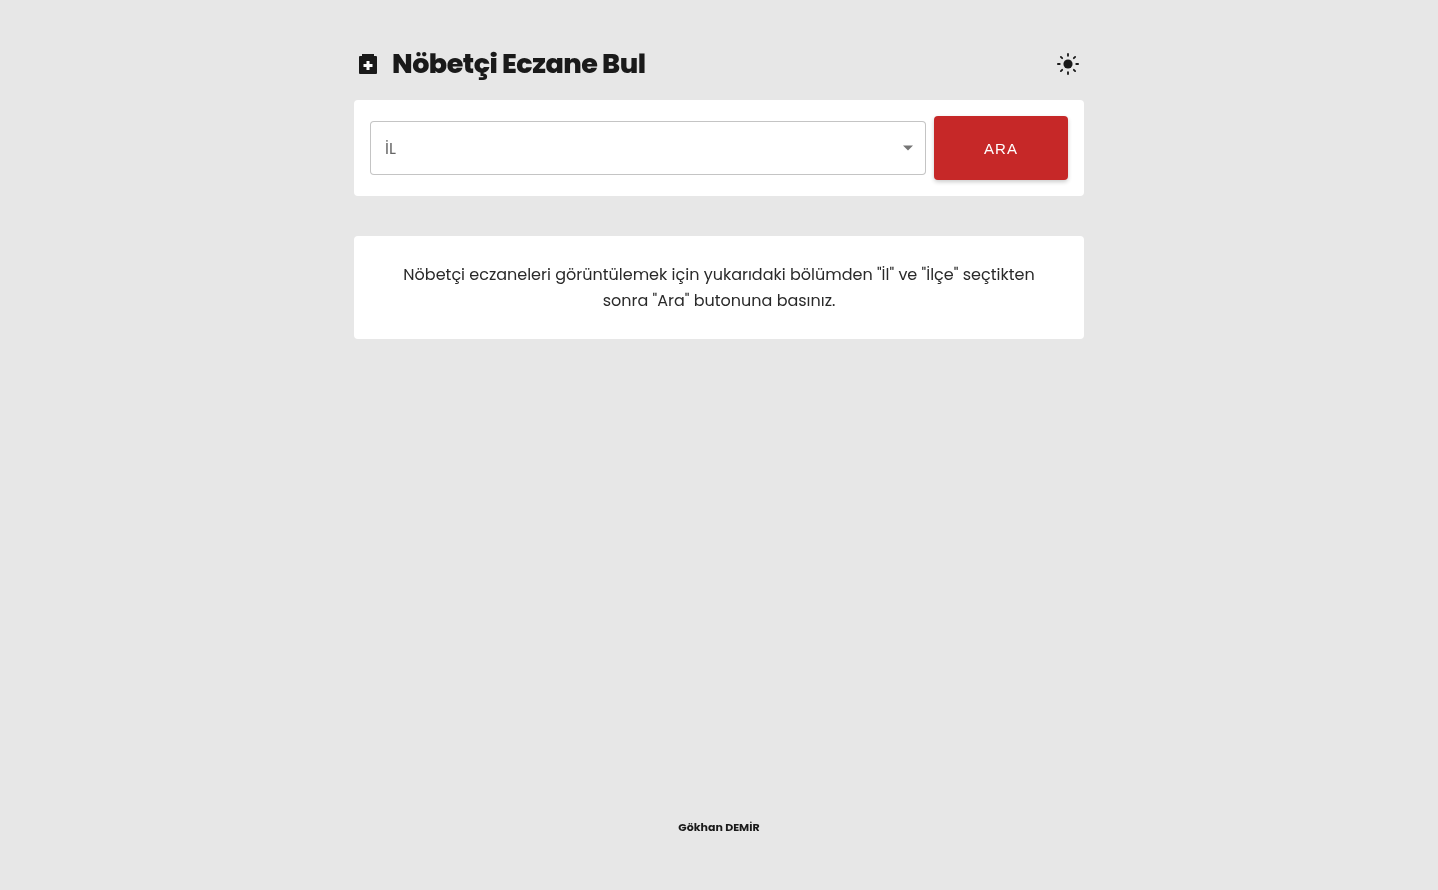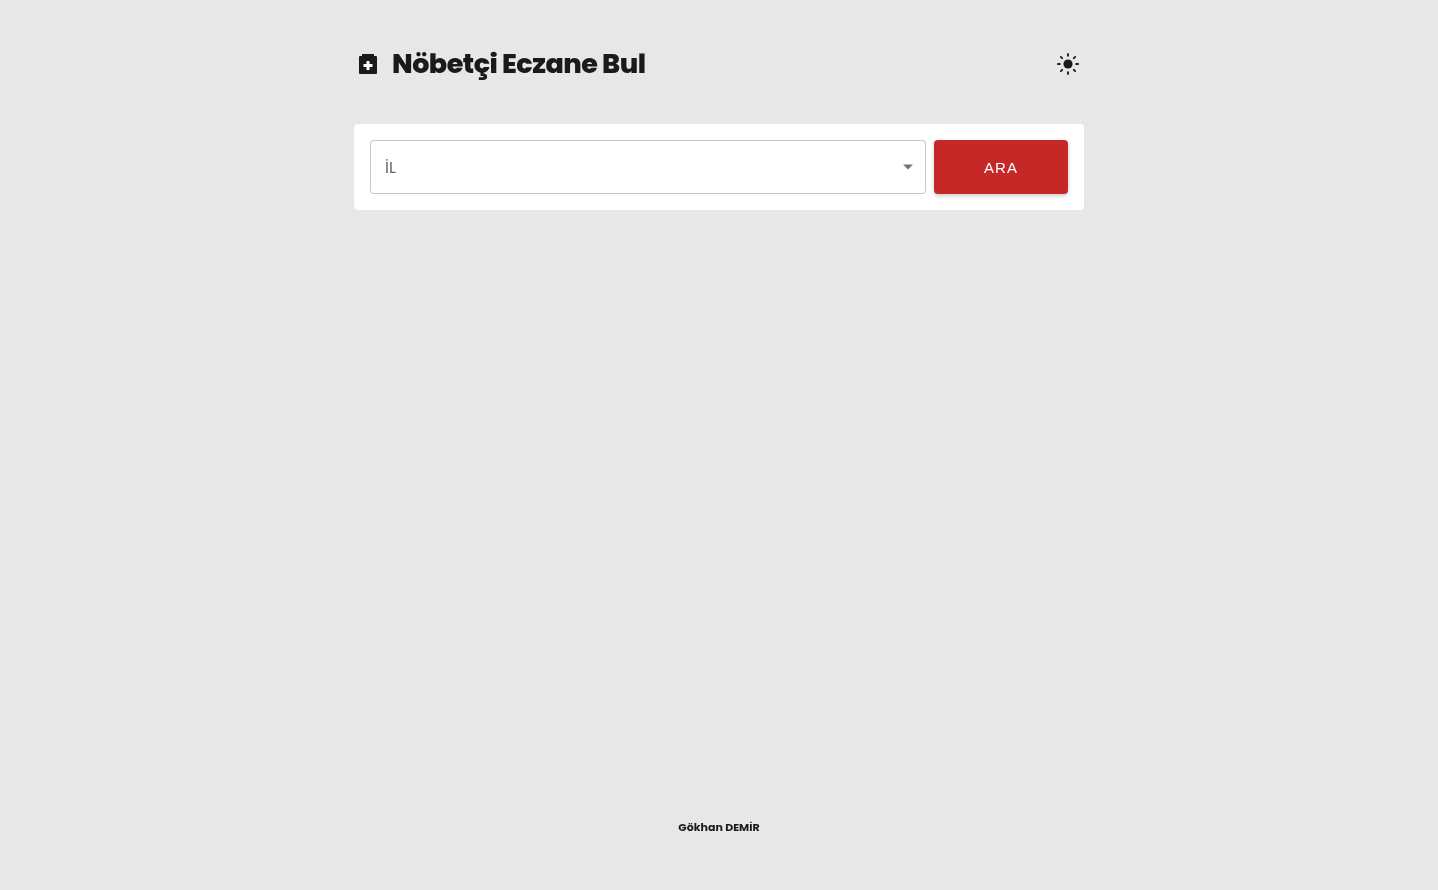--- a/index.html
+++ b/index.html
@@ -16,21 +16,21 @@
     }
     .container {
       max-width: 730px;
       margin: 0 auto;
       padding-top: 44px;
     }
     .header {
       display: flex;
       align-items: center;
       justify-content: space-between;
-      margin-bottom: 40px;
+      margin-bottom: 16px;
       padding: 0 4px;
     }
     .header-left {
       display: flex;
       align-items: center;
       gap: 14px;
     }
     .pharmacy-icon {
       width: 20px;
       height: 22px;
@@ -92,21 +92,21 @@
       height: 0;
       border-left: 5px solid transparent;
       border-right: 5px solid transparent;
       border-top: 5px solid #757575;
     }
     .search-button {
       background-color: #c62828;
       color: #ffffff;
       border: none;
       border-radius: 4px;
-      height: 54px;
+      height: 64px;
       padding: 16px 36px;
       font-size: 15px;
       font-weight: 500;
       letter-spacing: 1px;
       cursor: pointer;
       box-shadow: 0 2px 4px rgba(0,0,0,0.2);
       min-width: 134px;
     }
     .info-card {
       background-color: #ffffff;
@@ -165,17 +165,20 @@
   </div>
 
   <div class="search-card">
     <div class="select-wrapper province">
       <span class="select-label">İL</span>
       <div class="chevron-down"></div>
     </div>
     <button class="search-button">ARA</button>
   </div>
 
+  <div class="info-card">
+    <p class="info-text">Nöbetçi eczaneleri görüntülemek için yukarıdaki bölümden "İl" ve "İlçe" seçtikten sonra "Ara" butonuna basınız.</p>
+  </div>
 </div>
 
 <div class="footer">
   <span class="footer-text">Gökhan DEMİR</span>
 </div>
 
 </body></html>

